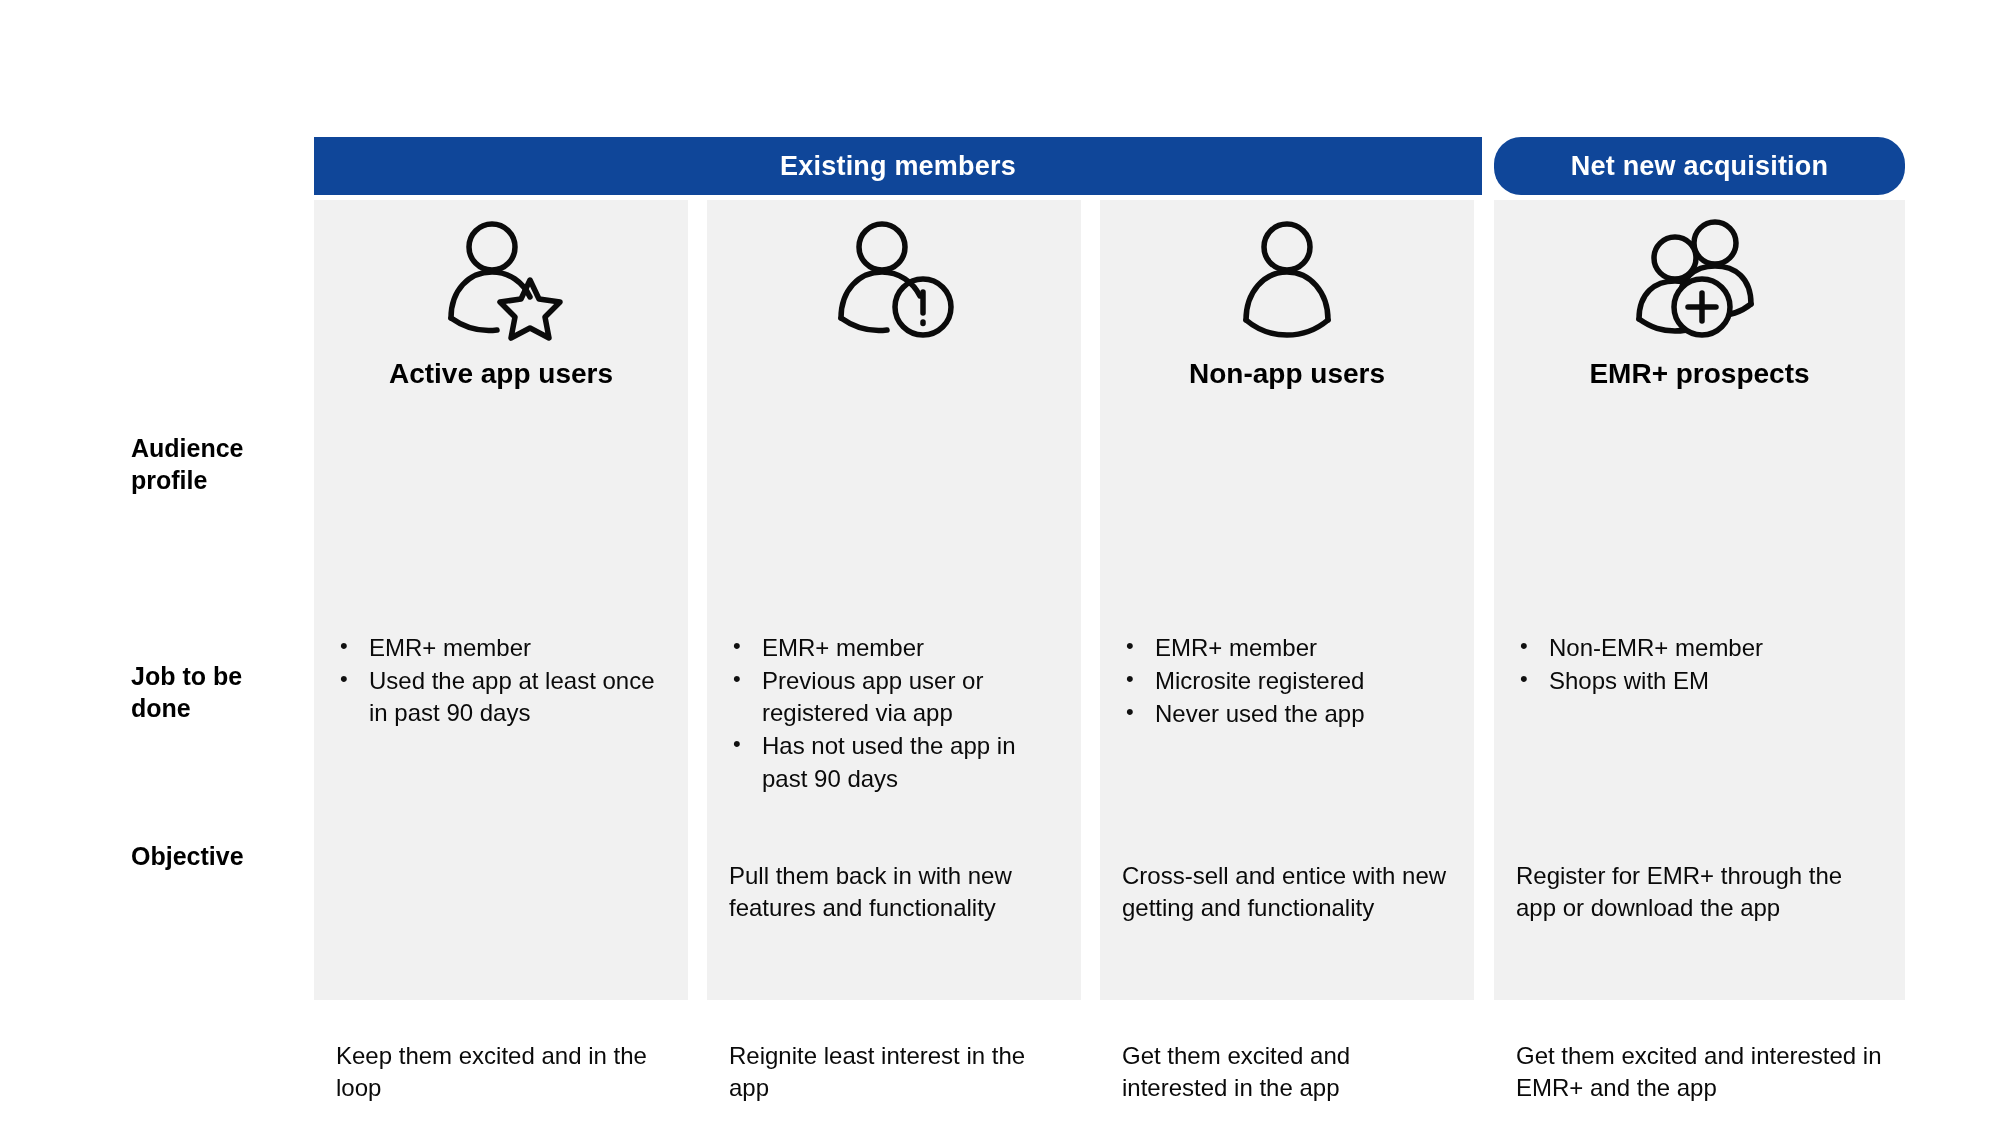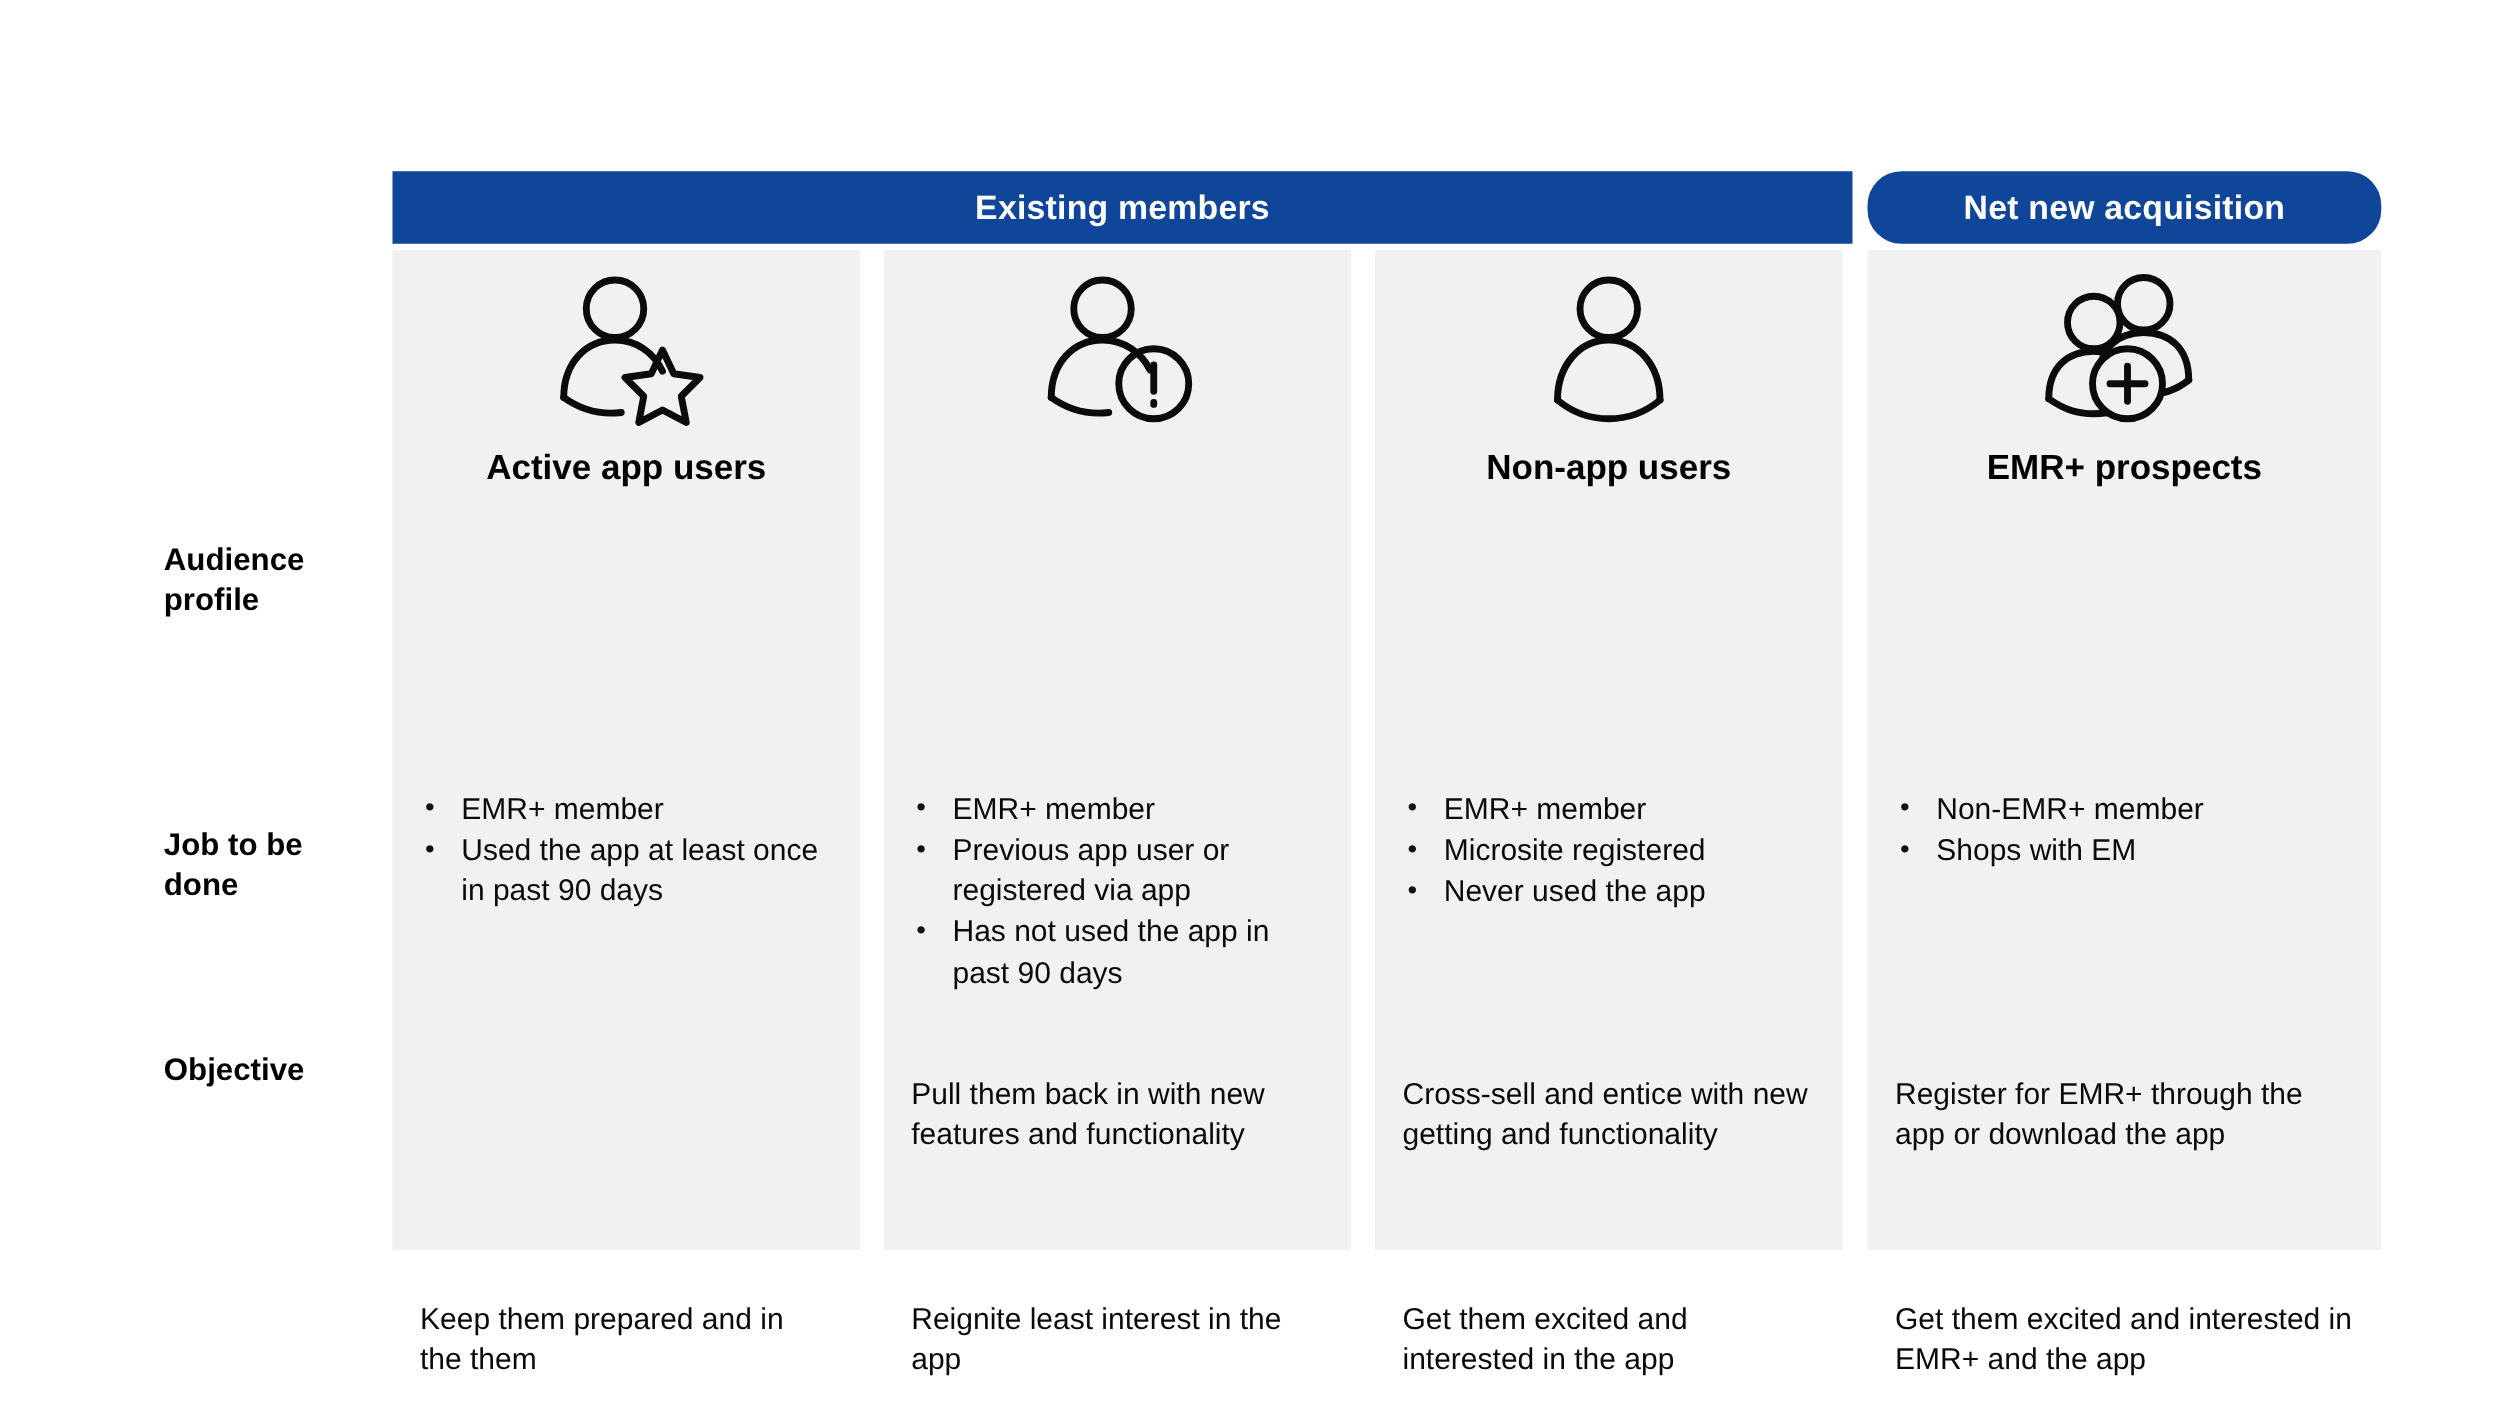--- a/index.html
+++ b/index.html
@@ -173,21 +173,21 @@
     </div>
     <div class="col-title">Active app users</div>
 
     <div class="cell audience">
       <ul class="bullets">
         <li>EMR+ member</li>
         <li>Used the app at least once in past 90 days</li>
       </ul>
     </div>
     <div class="cell objective">
-      <p>Keep them prepared and in the them</p>
+      <p>Keep them excited and in the loop</p>
     </div>
   </div>
 
   <div class="col" id="col-1">
     <div class="icon-wrap">
       <svg width="128" height="128" viewBox="0 0 128 128" fill="none" stroke="#0b0b0b" stroke-width="5.5" stroke-linecap="round" stroke-linejoin="round">
         <circle cx="52" cy="33" r="23"></circle>
         <path d="M11 104 C11 76 29 58 52 58 C69 58 83 68 90 82"></path>
         <path d="M11 104 C25 114 41 118 57 116"></path>
         <circle cx="93" cy="93" r="28"></circle>

